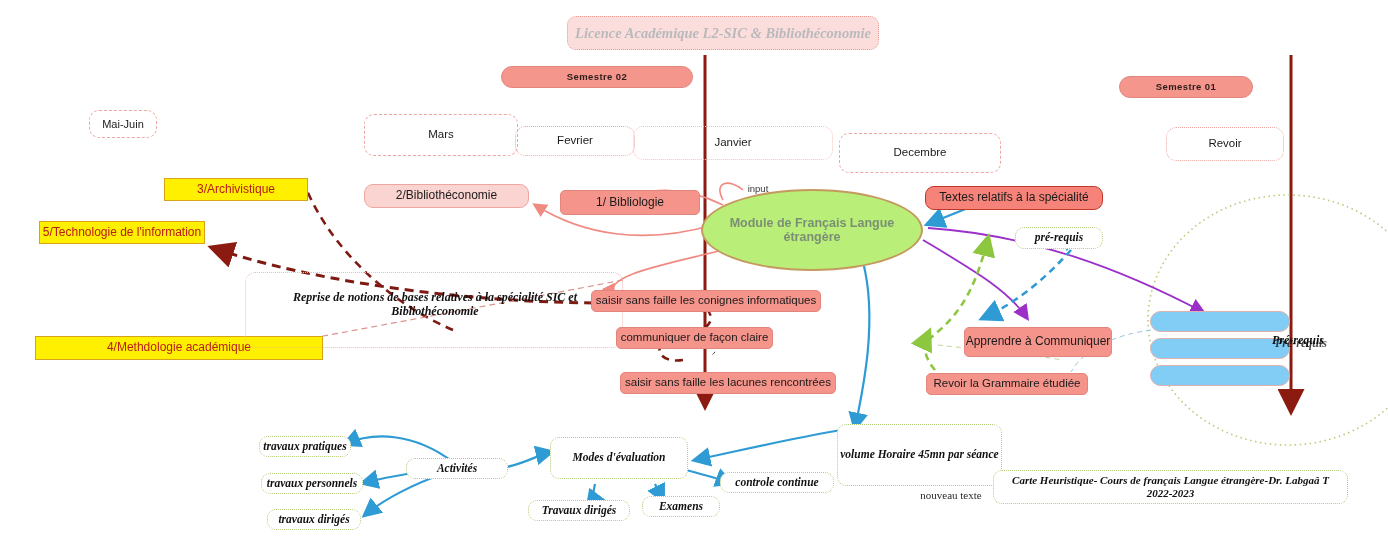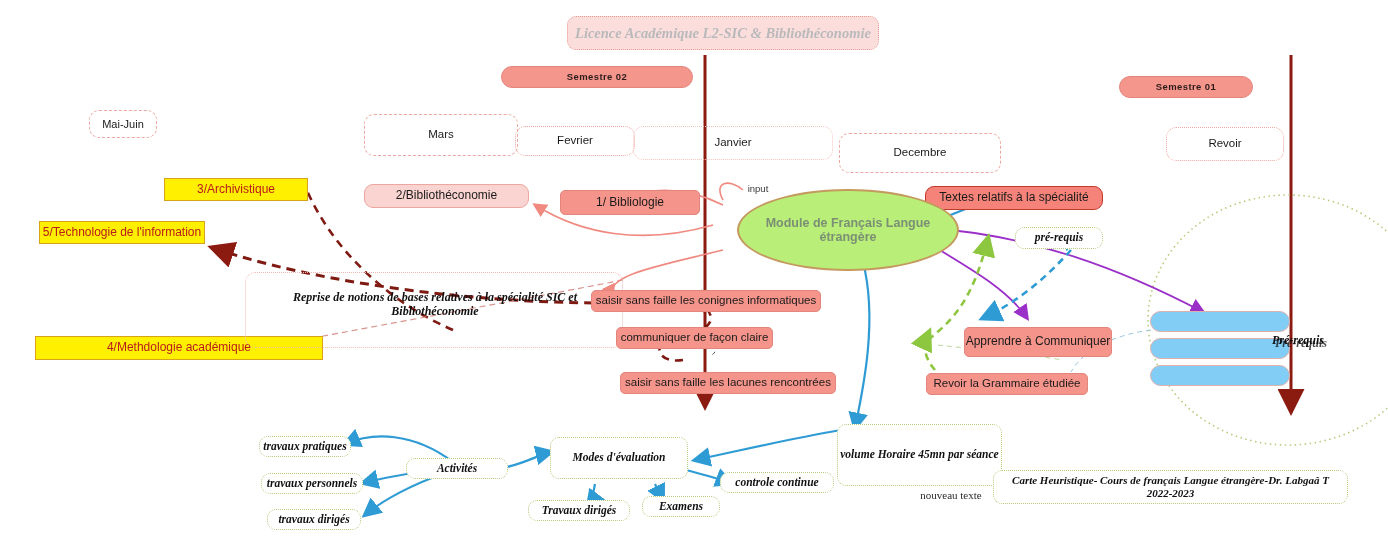--- a/index.html
+++ b/index.html
@@ -131,21 +131,21 @@
   <div class="node yellow-box" style="left:16px;top:221px;width:166px;height:23px;">5/Technologie de l'information</div>
   <div class="node yellow-box" style="left:12px;top:336px;width:288px;height:24px;">4/Methdologie  académique</div>
 
   <div class="node dotted-region" style="left:222px;top:272px;width:378px;height:76px;"></div>
   <div class="node plain-serif" style="left:228px;top:296px;width:368px;height:18px;">Reprise de notions de bases relatives à la spécialité SIC et Bibliothéconomie</div>
 
   <div class="node pink-box" style="left:341px;top:184px;width:165px;height:24px;">2/Bibliothéconomie</div>
   <div class="node salmon-box" style="left:537px;top:190px;width:140px;height:25px;">1/ Bibliologie</div>
   <div class="node salmon-strong" style="left:902px;top:186px;width:178px;height:24px;">Textes relatifs à la spécialité</div>
 
-  <div class="node ellipse-node" style="left:714px;top:189px;width:222px;height:82px;">Module de Français Langue étrangère</div>
+  <div class="node ellipse-node" style="left:678px;top:189px;width:222px;height:82px;">Module de Français Langue étrangère</div>
 
   <div class="node tiny-label" style="left:712px;top:182px;width:46px;height:14px;">input</div>
 
   <div class="node green-dot-box" style="left:992px;top:227px;width:88px;height:22px;">pré-requis</div>
 
   <div class="node salmon-box" style="left:568px;top:290px;width:230px;height:22px;font-size:11.5px;">saisir sans faille les conignes informatiques</div>
   <div class="node salmon-box" style="left:593px;top:327px;width:157px;height:22px;font-size:11.5px;">communiquer de façon claire</div>
   <div class="node salmon-box" style="left:597px;top:372px;width:216px;height:22px;font-size:11.5px;">saisir sans faille les lacunes rencontrées</div>
 
   <div class="node salmon-box" style="left:941px;top:327px;width:148px;height:30px;">Apprendre à Communiquer</div>

